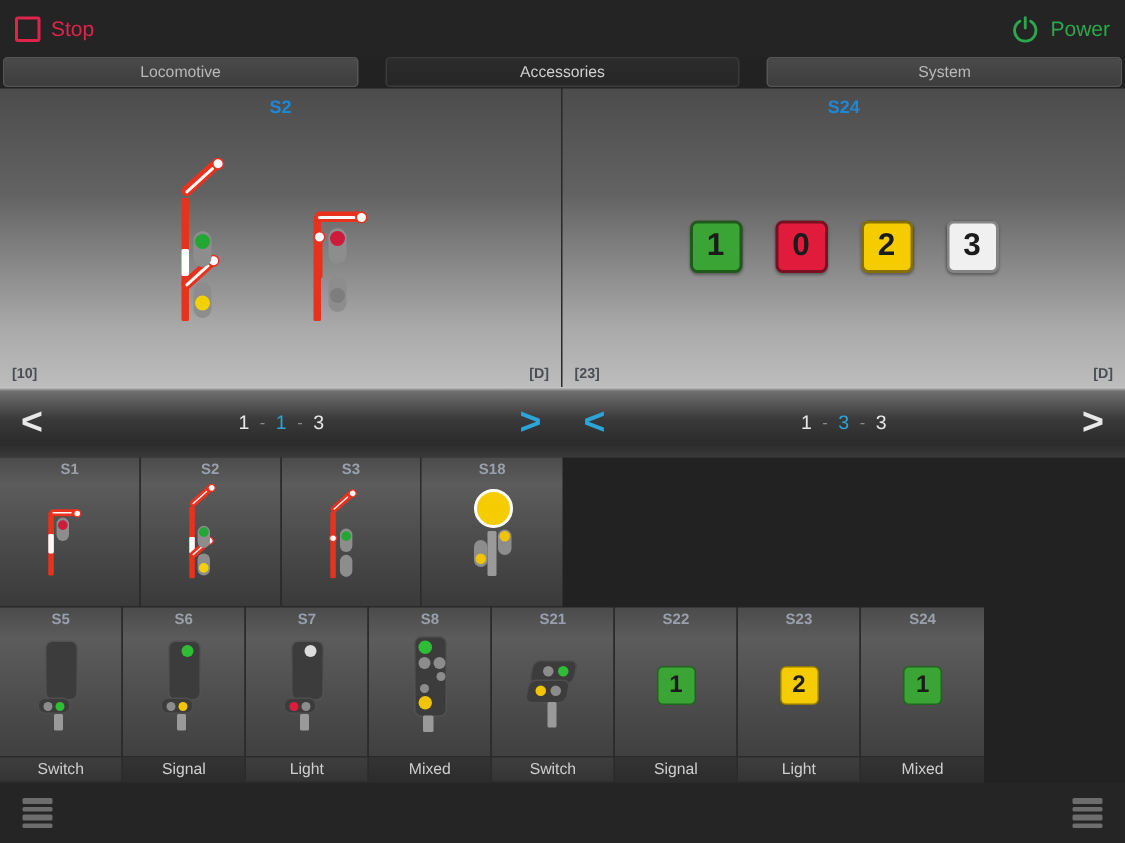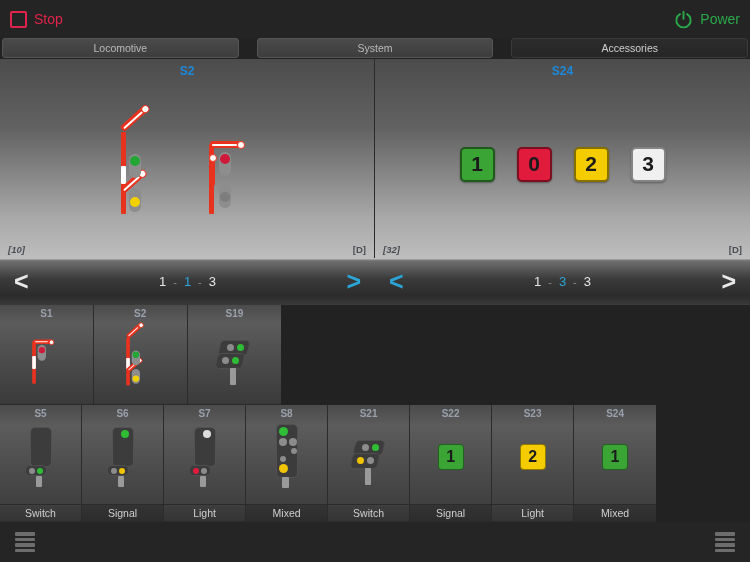--- a/index.html
+++ b/index.html
@@ -56,21 +56,21 @@
     overflow:hidden;
   }
   .panel:last-child{ border-right:none; }
   .panel-title{
     position:absolute; top:5px; left:0; width:100%;
     text-align:center; font-size:12px; font-weight:bold; color:#1e88d8;
   }
   .panel-corner{
     position:absolute; bottom:3px; font-size:9.5px; color:#4a4d54; font-weight:bold;
   }
-  .pc-left{ left:8px;font-style:italic; }
+  .pc-left{ left:8px; }
   .pc-right{ right:8px; }
   .panel-stage{
     position:absolute; left:0; top:30px; width:100%; height:150px;
     display:flex; align-items:center; justify-content:center; gap:26px;
   }
 
   
   .sema{ position:relative; width:62px; height:100px; }
   .mast{ position:absolute; background:#e8321e; border-radius:1px; }
   .arm{ position:absolute; background:#e8321e; border-radius:3px; }
@@ -233,22 +233,22 @@
           <path d="M7.5 5.2 A9 9 0 1 0 16.5 5.2" fill="none" stroke="#2aa84a" stroke-width="2.4" stroke-linecap="round"></path>
           <line x1="12" y1="2.2" x2="12" y2="11" stroke="#2aa84a" stroke-width="2.4" stroke-linecap="round"></line>
         </svg>
       </span>
       <span class="power-lbl">Power</span>
     </div>
   </div>
 
   <div class="tabs">
     <div class="tab">Locomotive</div>
+    <div class="tab active">Accessories</div>
     <div class="tab">System</div>
-    <div class="tab active">Accessories</div>
   </div>
 
   <div class="panels">
 
     <div class="panel">
       <div class="panel-title">S2</div>
       <div class="panel-stage">
 
         <div class="sema">
           <div class="mast" style="left:9px; top:18px; width:5px; height:82px;"></div>
@@ -289,21 +289,21 @@
     <div class="panel">
       <div class="panel-title">S24</div>
       <div class="panel-stage">
         <div class="plates">
           <div class="plate" style="background:#3aa534;">1</div>
           <div class="plate" style="background:#e01b3c;">0</div>
           <div class="plate" style="background:#f5cc00;">2</div>
           <div class="plate" style="background:#f0f0f0;">3</div>
         </div>
       </div>
-      <div class="panel-corner pc-left">[32]</div>
+      <div class="panel-corner pc-left">[23]</div>
       <div class="panel-corner pc-right">[D]</div>
     </div>
   </div>
 
   <div class="navbar">
     <div class="navhalf">
       <div class="chev white">&lt;</div>
       <div class="pager">
         <span>1</span>
         <span class="sep">-</span>
@@ -361,38 +361,53 @@
               <div class="knob" style="width:6px;height:6px;"></div>
             </div>
             <div class="lampbase" style="left:13px; top:24px; width:9px; height:16px; border-radius:5px;"></div>
             <div class="lamp green" style="left:14px; top:25px; width:7px;height:7px;"></div>
             <div class="lampbase" style="left:13px; top:44px; width:9px; height:16px; border-radius:5px;"></div>
             <div class="lamp yellow" style="left:14px; top:51px; width:7px;height:7px;"></div>
           </div>
         </div>
       </div>
 
-
-
-
-
-      <div class="tile">
-        <div class="tile-id">S19</div>
-        <div class="tile-art">
-          <div style="position:relative;width:46px;height:58px;">
-            <div class="dwarf" style="position:absolute;left:8px;top:12px;width:30px;height:16px;transform:skewX(-12deg);"></div>
-            <div class="dot d" style="left:16px;top:16px;width:7px;height:7px;"></div>
-            <div class="dot g" style="left:26px;top:16px;width:7px;height:7px;"></div>
-            <div class="dwarf" style="position:absolute;left:5px;top:25px;width:28px;height:16px;transform:skewX(-12deg);"></div>
-            <div class="dot d" style="left:11px;top:29px;width:7px;height:7px;"></div>
-            <div class="dot g" style="left:21px;top:29px;width:7px;height:7px;"></div>
-            <div class="mastpole" style="left:19px;top:40px;width:6px;height:17px;transform:none;"></div>
-          </div>
-        </div>
-      </div>
+      <div class="tile">
+        <div class="tile-id">S3</div>
+        <div class="tile-art">
+          <div class="sema-s">
+            <div class="mast" style="left:7px; top:14px; width:4px; height:48px;"></div>
+            <div class="arm" style="left:8px; top:11px; width:22px; height:5px; transform:rotate(-42deg); transform-origin:0 50%;">
+              <div class="stripe" style="right:6px; height:1.8px; top:1.6px;"></div>
+              <div class="knob" style="width:6px;height:6px;"></div>
+            </div>
+            <div class="lamp" style="left:6px; top:30px; width:6px;height:6px;border-radius:50%;background:#fff;border:1.2px solid #e8321e;"></div>
+            <div class="lampbase" style="left:14px; top:26px; width:9px; height:17px; border-radius:5px;"></div>
+            <div class="lamp green" style="left:15px; top:28px; width:7px;height:7px;"></div>
+            <div class="lampbase" style="left:14px; top:45px; width:9px; height:16px; border-radius:5px;"></div>
+          </div>
+        </div>
+      </div>
+
+
+
+      <div class="tile">
+        <div class="tile-id">S18</div>
+        <div class="tile-art">
+          <div style="position:relative;width:40px;height:62px;">
+            <div class="bigyellow" style="position:absolute;left:8px;top:0px;"></div>
+            <div class="mastpole" style="left:17px;top:28px;width:6px;height:30px;transform:none;"></div>
+            <div class="lampbase" style="left:24px;top:27px;width:9px;height:17px;border-radius:5px;background:#8d8d8d;"></div>
+            <div class="dot y" style="left:25px;top:28px;width:7px;height:7px;"></div>
+            <div class="lampbase" style="left:8px;top:34px;width:9px;height:18px;border-radius:5px;background:#8d8d8d;"></div>
+            <div class="dot y" style="left:9px;top:43px;width:7px;height:7px;"></div>
+          </div>
+        </div>
+      </div>
+
 
     </div>
 
     <div class="grid-row r2">
 
       <div class="tile">
         <div class="tile-id">S5</div>
         <div class="tile-art">
           <div style="position:relative;width:44px;height:64px;">
             <div class="sigbox" style="position:absolute;left:11px;top:2px;width:22px;height:40px;"></div>

